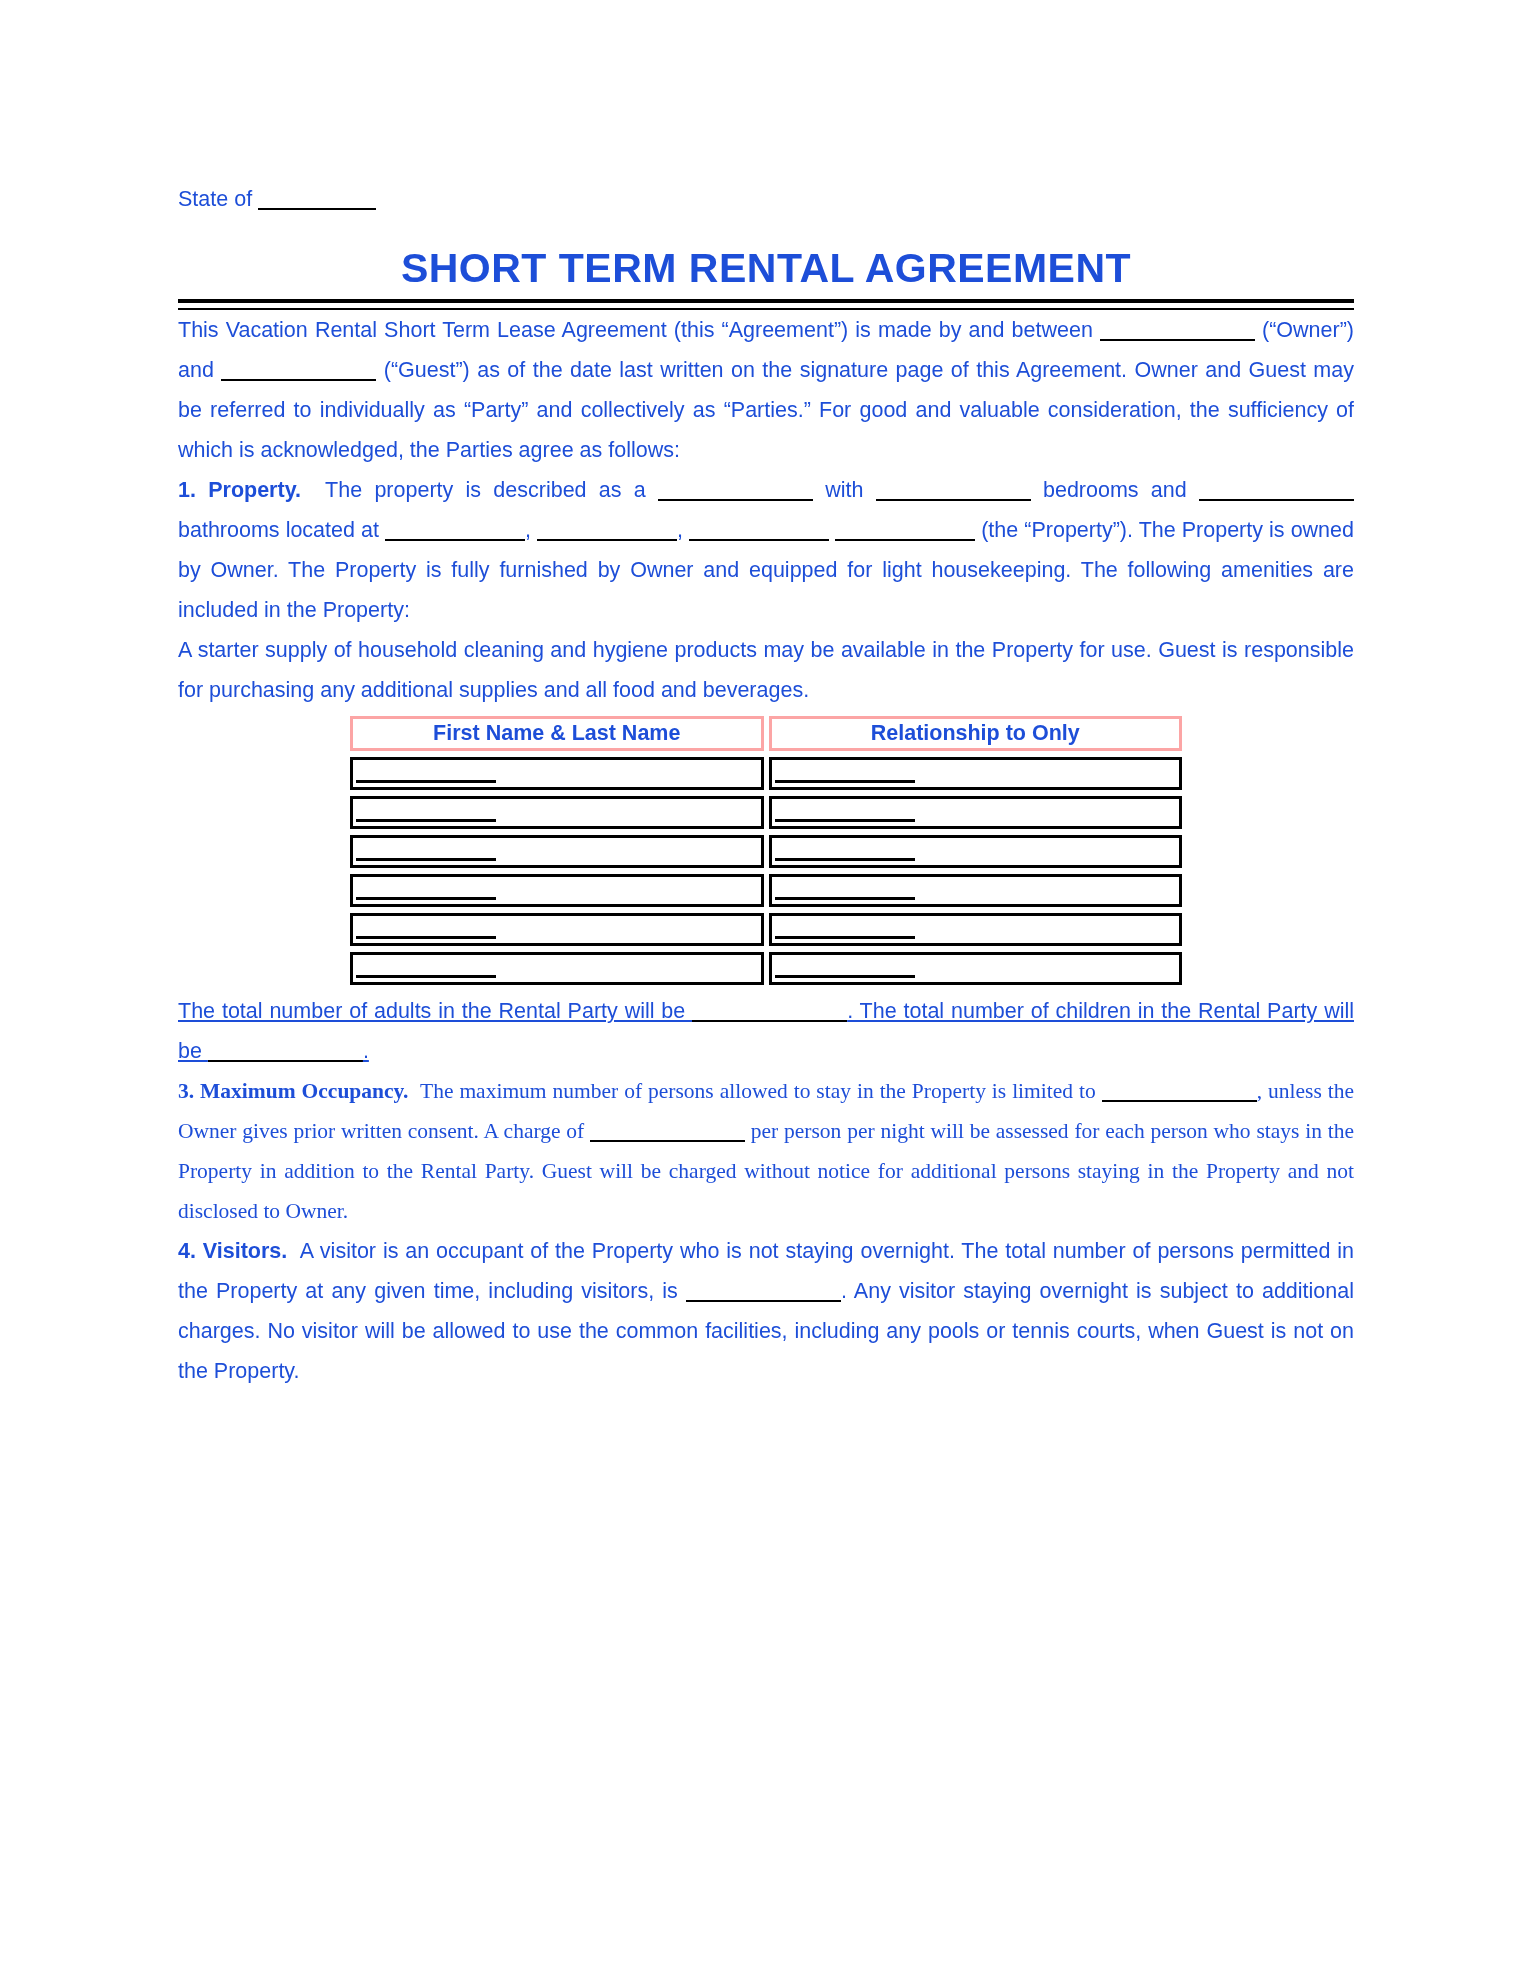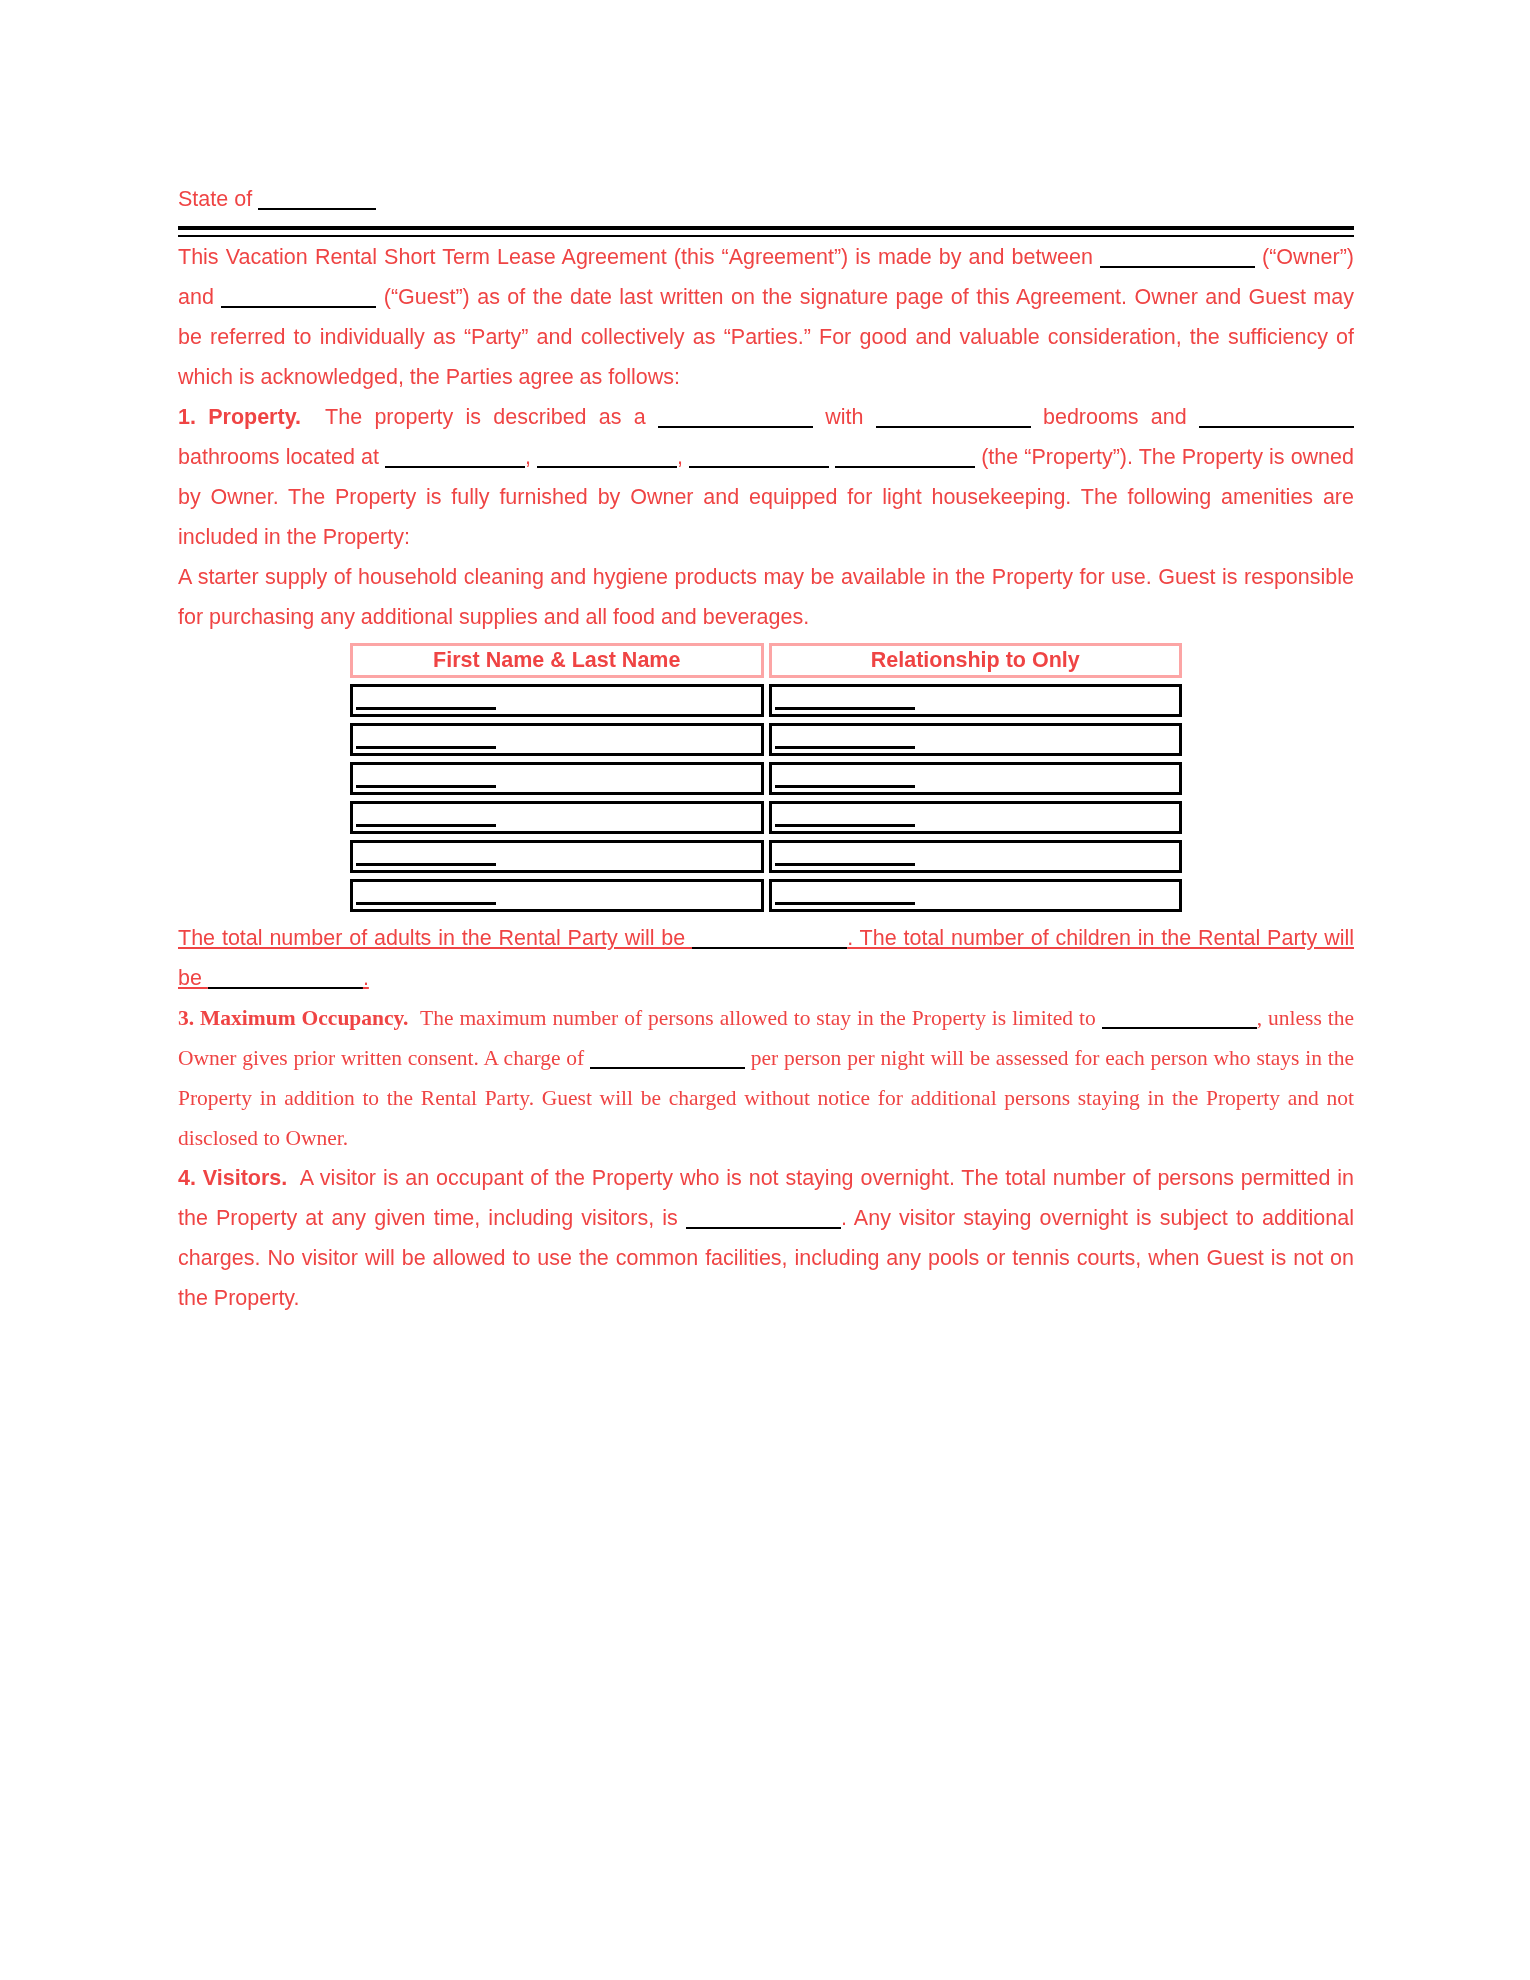--- a/index.html
+++ b/index.html
@@ -1,21 +1,21 @@
 <!DOCTYPE html>
 <html><head>
 <meta charset="utf-8">
 <style>
   html, body { margin: 0; padding: 0; background: #ffffff; }
   .page {
     position: relative;
     width: 1530px;
     height: 1980px;
     background: #ffffff;
-    color: #ef4444;
+    color: #1d4ed8;
     font-family: "Liberation Sans", sans-serif;
     font-size: 21.5px;
     line-height: 40px;
     overflow: hidden;
     box-sizing: border-box;
   }
   .content { padding: 179px 176px 0 178px; }
 
   .state-line { margin: 0; text-align: left; }
 
@@ -83,20 +83,21 @@
   }
 </style>
 </head>
 <body>
 
 <div class="page">
   <div class="content">
 
     <p class="state-line">State of <span class="blank" style="width: 118px;"></span></p>
 
+    <h1 class="title">SHORT TERM RENTAL AGREEMENT</h1>
     <div class="title-rule"></div>
 
     <p class="para para-intro">This Vacation Rental Short Term Lease Agreement (this “Agreement”) is made by and between <span class="blank"></span> (“Owner”) and <span class="blank"></span> (“Guest”) as of the date last written on the signature page of this Agreement. Owner and Guest may be referred to individually as “Party” and collectively as “Parties.” For good and valuable consideration, the sufficiency of which is acknowledged, the Parties agree as follows:</p>
 
     <p class="para para-property"><b class="lead">1. Property.</b>&nbsp; The property is described as a <span class="blank"></span> with <span class="blank"></span> bedrooms and <span class="blank"></span> bathrooms located at <span class="blank" style="width: 140px;"></span>, <span class="blank" style="width: 140px;"></span>, <span class="blank" style="width: 140px;"></span> <span class="blank" style="width: 140px;"></span> (the “Property”). The Property is owned by Owner. The Property is fully furnished by Owner and equipped for light housekeeping. The following amenities are included in the Property:</p>
 
     <p class="para para-starter">A starter supply of household cleaning and hygiene products may be available in the Property for use. Guest is responsible for purchasing any additional supplies and all food and beverages.</p>
 
 
     <table class="party-table">

